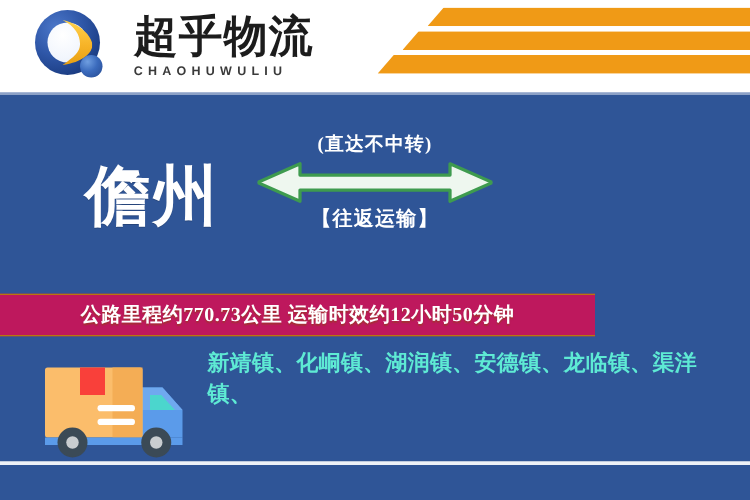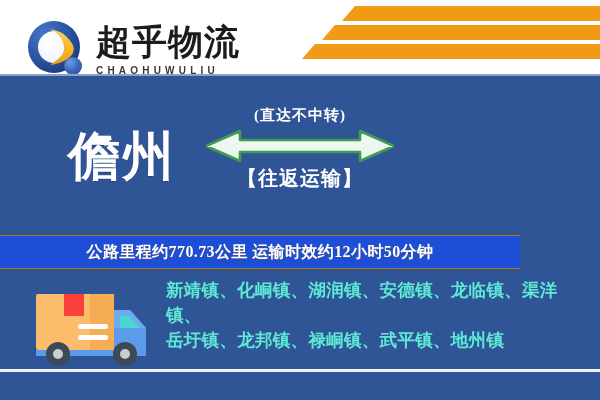--- a/index.html
+++ b/index.html
@@ -13,21 +13,21 @@
     background:#ffffff;
   }
 
   
   .header{
     position:absolute;left:0;top:0;width:600px;height:74px;
     background:#ffffff;overflow:hidden;
   }
   .brand{
     position:absolute;left:26px;top:6px;
-    display:flex;align-items:center;gap:8px;margin-top:13px;
+    display:flex;align-items:center;gap:19px;
   }
   .logo-mark{
     position:relative;width:62px;height:62px;flex:0 0 62px;
   }
   .logo-ring{
     position:absolute;left:2px;top:2px;width:52px;height:52px;
     border-radius:50%;
     background:radial-gradient(circle at 32% 28%, #4b77c9 0%, #2f57a8 42%, #1d3f86 74%, #14306a 100%);
   }
   .logo-hole{
@@ -94,28 +94,28 @@
     position:absolute;left:50%;top:8px;transform:translateX(-50%);
     width:220px;text-align:center;
   }
   .mid-top{
     font-family:"Liberation Serif","DejaVu Serif",serif;
     font-size:15px;color:#ffffff;font-weight:bold;letter-spacing:1px;white-space:nowrap;
   }
   .arrow-wrap{height:34px;margin-top:4px;display:flex;align-items:center;justify-content:center;}
   .mid-bottom{
     font-family:"Liberation Serif","DejaVu Serif",serif;
-    font-size:20px;color:#ffffff;font-weight:bold;letter-spacing:1px;white-space:nowrap;
+    font-size:16px;color:#ffffff;font-weight:bold;letter-spacing:1px;white-space:nowrap;
     margin-top:2px;
   }
 
   
   .info-bar{
-    position:absolute;left:0;top:161px;width:520px;height:32px;
-    background:#1d4ed8;
+    position:absolute;left:0;top:161px;width:476px;height:32px;
+    background:#be185d;
     border-top:1px solid #b9770c;border-bottom:1px solid #b9770c;
     display:flex;align-items:center;justify-content:center;
   }
   .info-text{
     font-family:"Liberation Serif","DejaVu Serif",serif;
     font-size:16px;font-weight:bold;color:#ffffff;white-space:nowrap;letter-spacing:.4px;
     text-shadow:0 1px 1px rgba(130,80,0,.45);
   }
 
   
@@ -203,19 +203,18 @@
 
         <circle cx="30" cy="78" r="12" fill="#3b4a56"></circle>
         <circle cx="30" cy="78" r="5" fill="#c9cdd0"></circle>
         <circle cx="97" cy="78" r="12" fill="#3b4a56"></circle>
         <circle cx="97" cy="78" r="5" fill="#c9cdd0"></circle>
       </svg>
     </div>
 
     <div class="towns">
       <div>新靖镇、化峒镇、湖润镇、安德镇、龙临镇、渠洋镇、</div>
-      <div>岳圩镇、龙邦镇、禄峒镇、武平镇、地州镇</div>
     </div>
 
     <div class="footer-rule"></div>
   </div>
 
 </div>
 
 </body></html>

